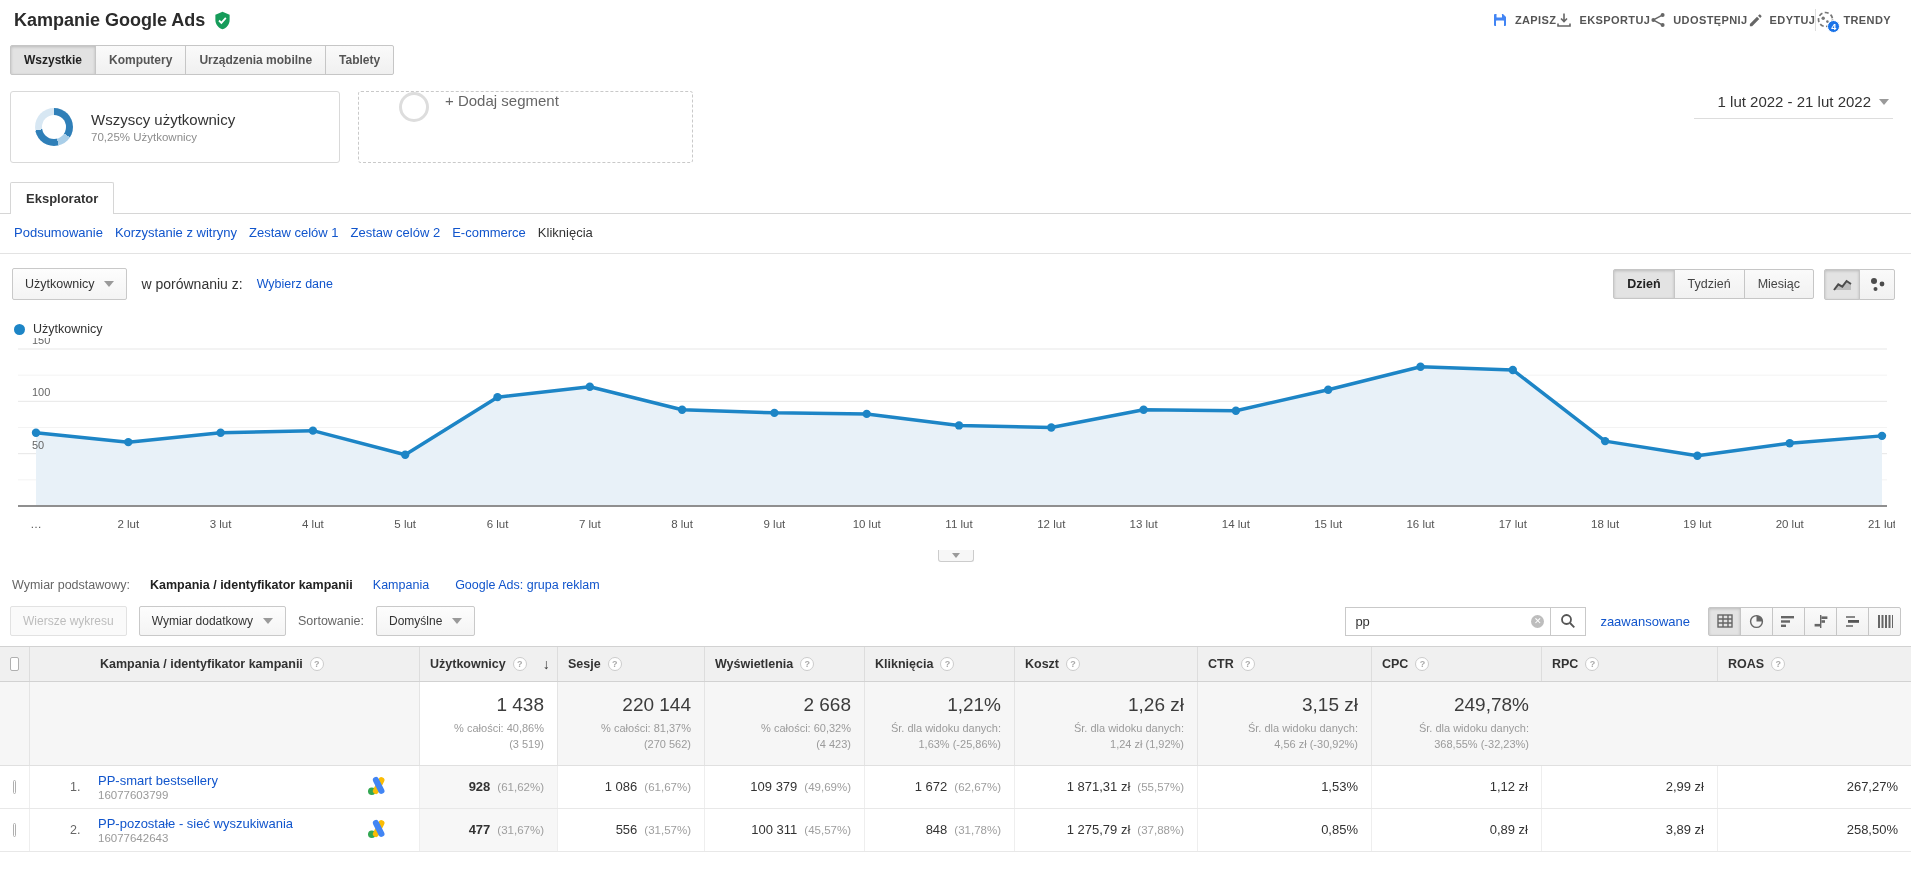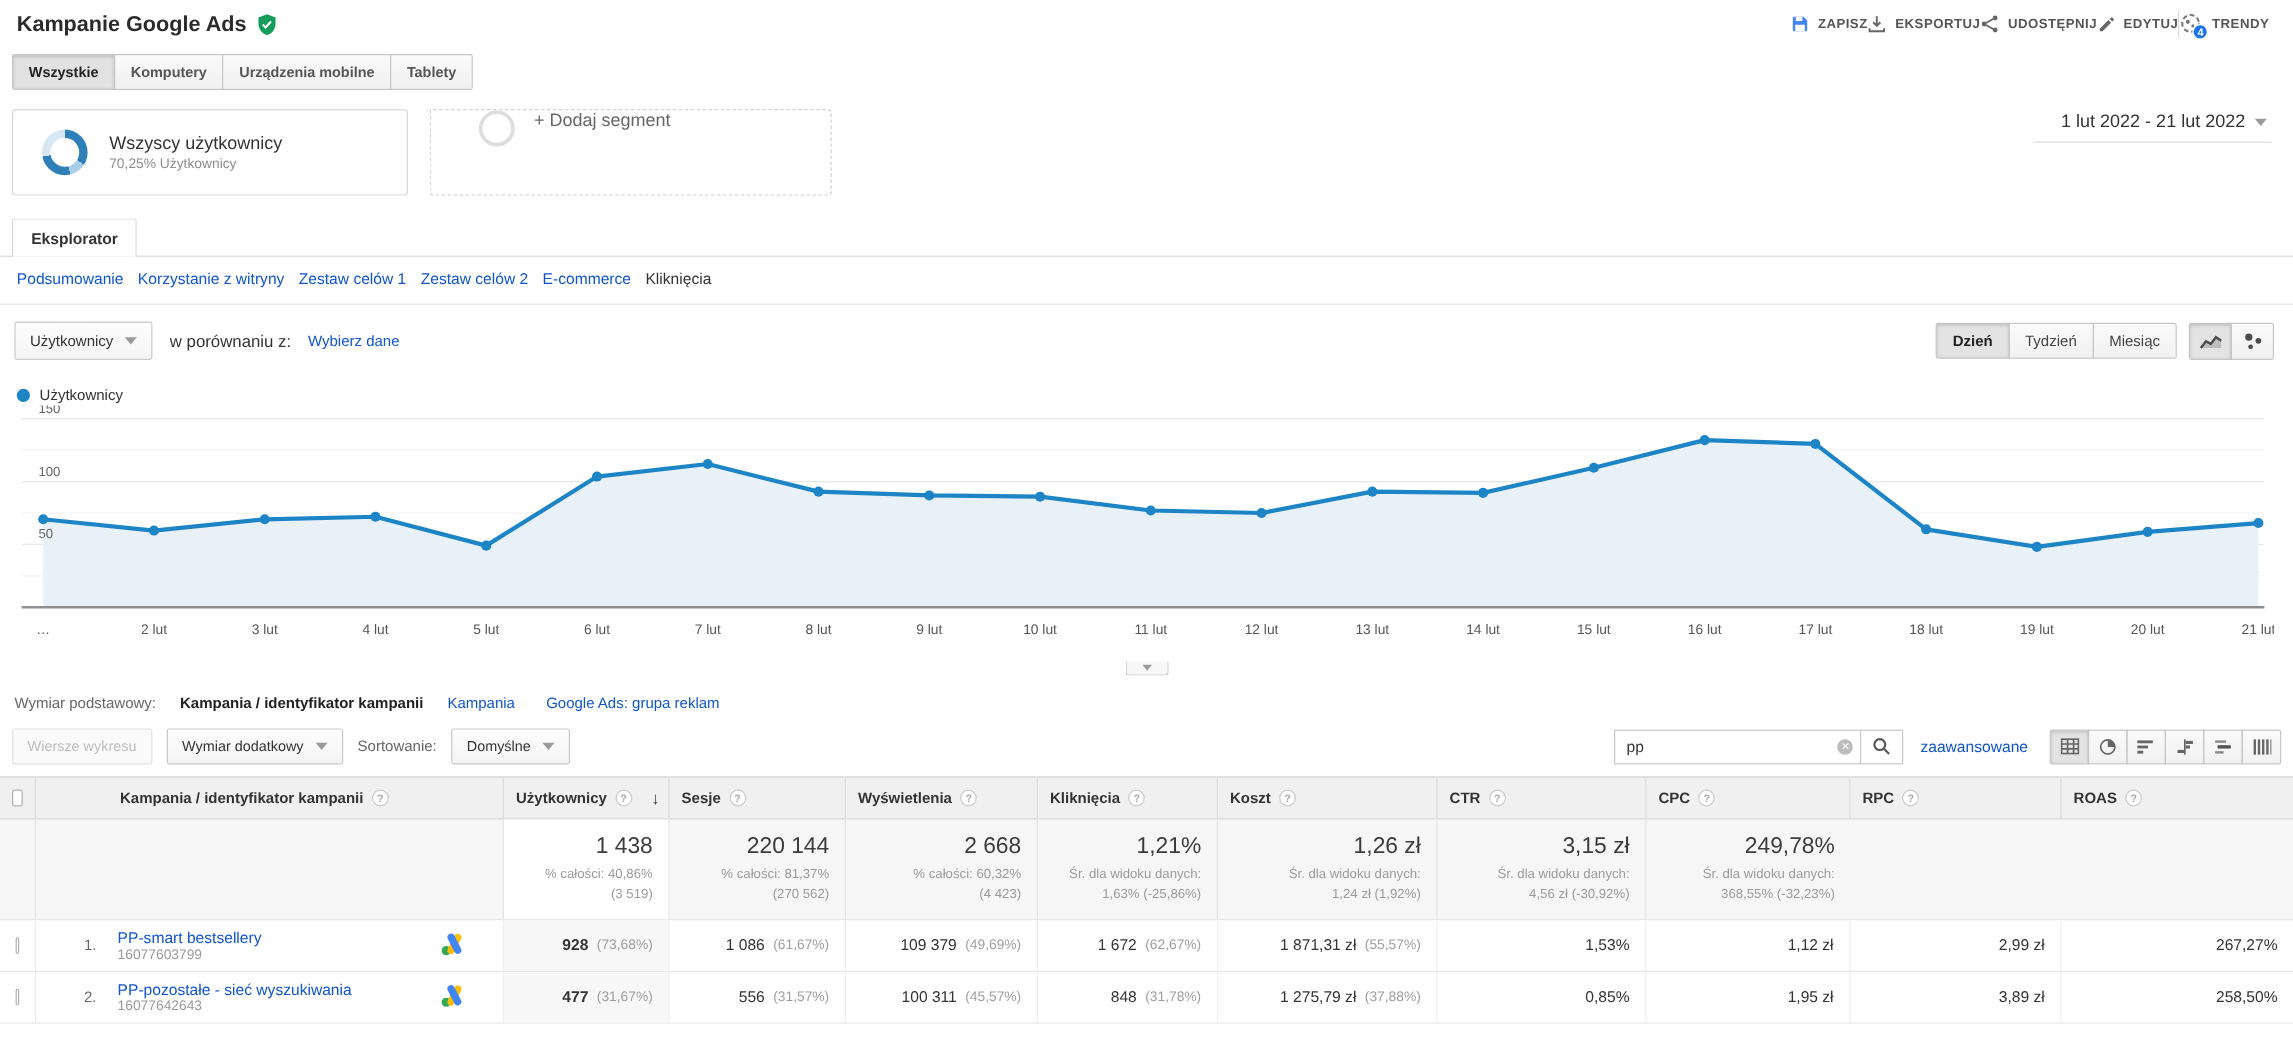--- a/index.html
+++ b/index.html
@@ -537,21 +537,21 @@
             <div class="camp-id">16077603799</div>
           </div>
           <span style="margin-left: auto;"><svg class="ads-ic" width="23" height="21" viewBox="0 0 24 22">
               <circle cx="5" cy="17" r="4" fill="#34a853"></circle>
               <rect x="9" y="1.5" width="6.4" height="19" rx="3.2" fill="#fbbc04" transform="rotate(27 12 11)"></rect>
               <rect x="9" y="1.5" width="6.4" height="19" rx="3.2" fill="#4285f4" transform="rotate(-27 12 11)"></rect>
             </svg></span>
         </div>
         <div class="tcell sorted">
           <span class="main-bold">928</span>
-          <span class="pct">(73,68%)</span>
+          <span class="pct">(61,62%)</span>
         </div>
         <div class="tcell">
           <span>1 086</span>
           <span class="pct">(61,67%)</span>
         </div>
         <div class="tcell">
           <span>109 379</span>
           <span class="pct">(49,69%)</span>
         </div>
         <div class="tcell">
@@ -608,21 +608,21 @@
           <span class="pct">(31,78%)</span>
         </div>
         <div class="tcell">
           <span>1 275,79 zł</span>
           <span class="pct">(37,88%)</span>
         </div>
         <div class="tcell">
           <span>0,85%</span>
         </div>
         <div class="tcell">
-          <span>1,95 zł</span>
+          <span>0,89 zł</span>
         </div>
         <div class="tcell">
           <span>3,89 zł</span>
         </div>
         <div class="tcell">
           <span>258,50%</span>
         </div>
       </div>
     </div>
 

